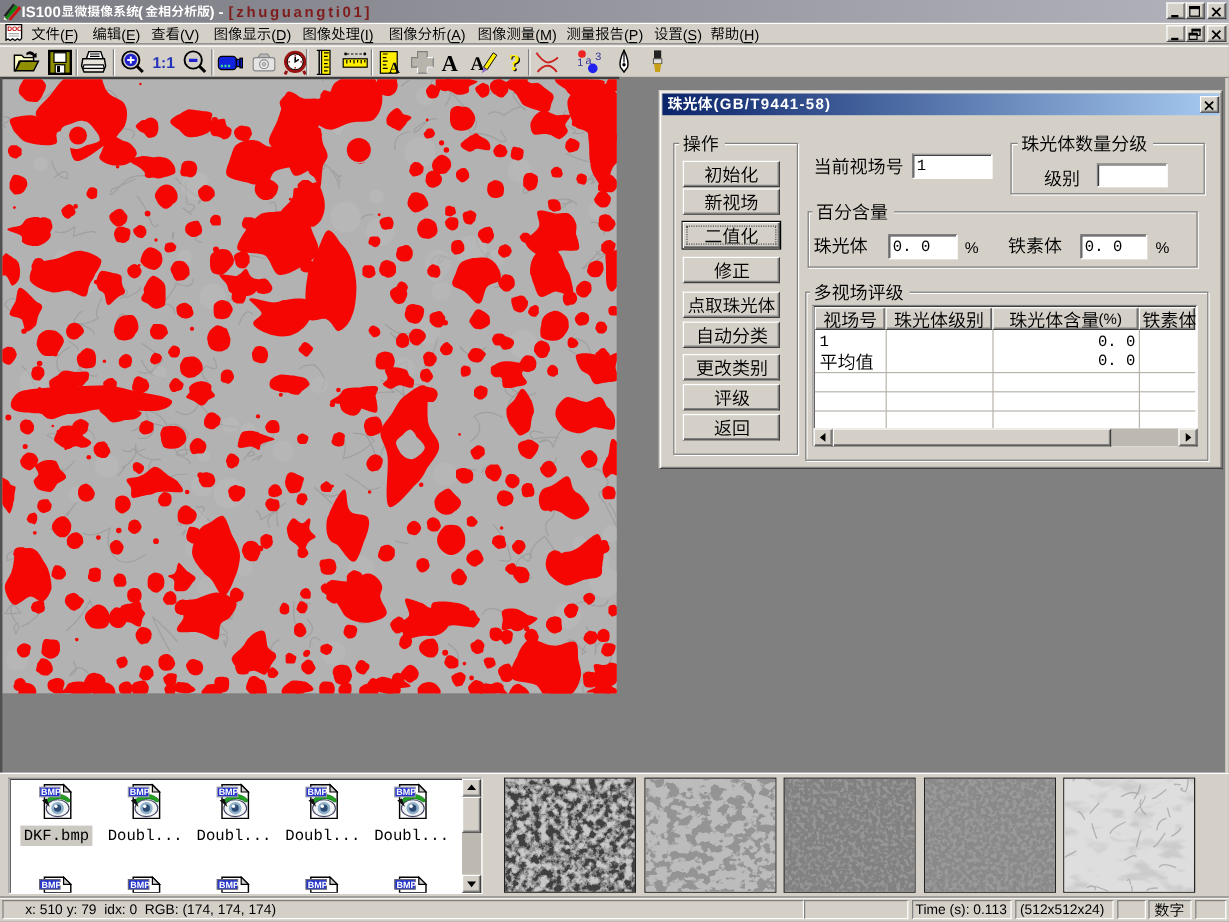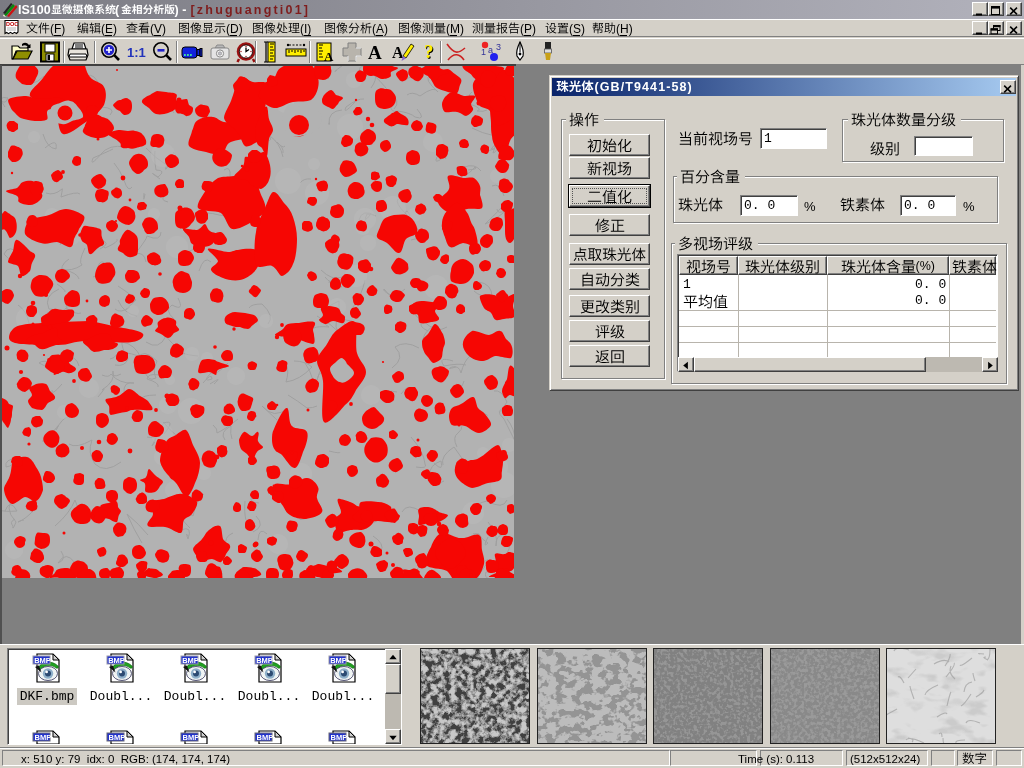--- a/index.html
+++ b/index.html
@@ -1240,21 +1240,21 @@
   </svg>
 <div class="abs" style="left:0;top:747px;width:1024px;height:21px;background:#d4d0c8;border-top:1px solid #808080;box-shadow:inset 0 1px 0 #fff"></div>
 <div class="abs sunk2" style="left:2px;top:750px;width:668px;height:16px;background:#d4d0c8"></div>
 <div class="abs sunk2" style="left:670px;top:750px;width:87px;height:16px;background:#d4d0c8"></div>
 <div class="abs sunk2" style="left:760px;top:750px;width:83px;height:16px;background:#d4d0c8"></div>
 <div class="abs sunk2" style="left:846px;top:750px;width:82px;height:16px;background:#d4d0c8"></div>
 <div class="abs sunk2" style="left:931px;top:750px;width:24px;height:16px;background:#d4d0c8"></div>
 <div class="abs sunk2" style="left:957px;top:750px;width:36px;height:16px;background:#d4d0c8"></div>
 <div class="abs sunk2" style="left:996px;top:750px;width:26px;height:16px;background:#d4d0c8"></div>
 <div style="position:absolute;left:21px;top:753.5px;font:11.5px 'Liberation Sans',sans-serif;color:#000;white-space:pre;line-height:1">x: 510 y: 79  idx: 0  RGB: (174, 174, 174)</div>
-<div style="position:absolute;left:738px;top:753.5px;font:11.5px 'Liberation Sans',sans-serif;color:#000;white-space:pre;line-height:1">Time (s): 0.113</div>
+<div style="position:absolute;left:763px;top:753.5px;font:11.5px 'Liberation Sans',sans-serif;color:#000;white-space:pre;line-height:1">Time (s): 0.113</div>
 <div style="position:absolute;left:850px;top:753.5px;font:11.5px 'Liberation Sans',sans-serif;color:#000;white-space:pre;line-height:1">(512x512x24)</div>
 <svg style="position:absolute;left:962px;top:752px" width="25" height="12.5" viewBox="0 0 2000 1000" fill="#000">
     <use href="#r6570" x="0"></use>
     <use href="#r5B57" x="1000"></use>
   </svg>
 <svg width="0" height="0" style="position:absolute">
     <defs>
       <path id="r4E8C" d="M142 186V257H859V186ZM57 781V855H944V781Z"></path>
       <path id="r4EF6" d="M317 543V609H607V958H674V609H950V543H674V314H907V248H674V54H607V248H464C477 202 489 153 499 104L434 91C411 223 369 352 311 437C327 444 355 461 368 470C396 427 421 374 442 314H607V543ZM272 45C218 198 129 350 34 448C47 464 67 498 73 514C107 477 140 435 171 388V956H235V284C274 214 308 139 336 65Z"></path>
       <path id="r4F53" d="M256 45C206 198 123 350 33 448C47 464 67 498 74 514C105 478 135 436 164 390V956H228V277C263 209 294 137 319 64ZM412 707V769H583V953H648V769H815V707H648V344C710 522 811 697 919 792C932 774 955 751 971 739C860 652 754 483 694 312H952V248H648V45H583V248H296V312H541C478 484 369 656 259 744C275 755 297 779 307 795C416 699 518 529 583 351V707Z"></path>

